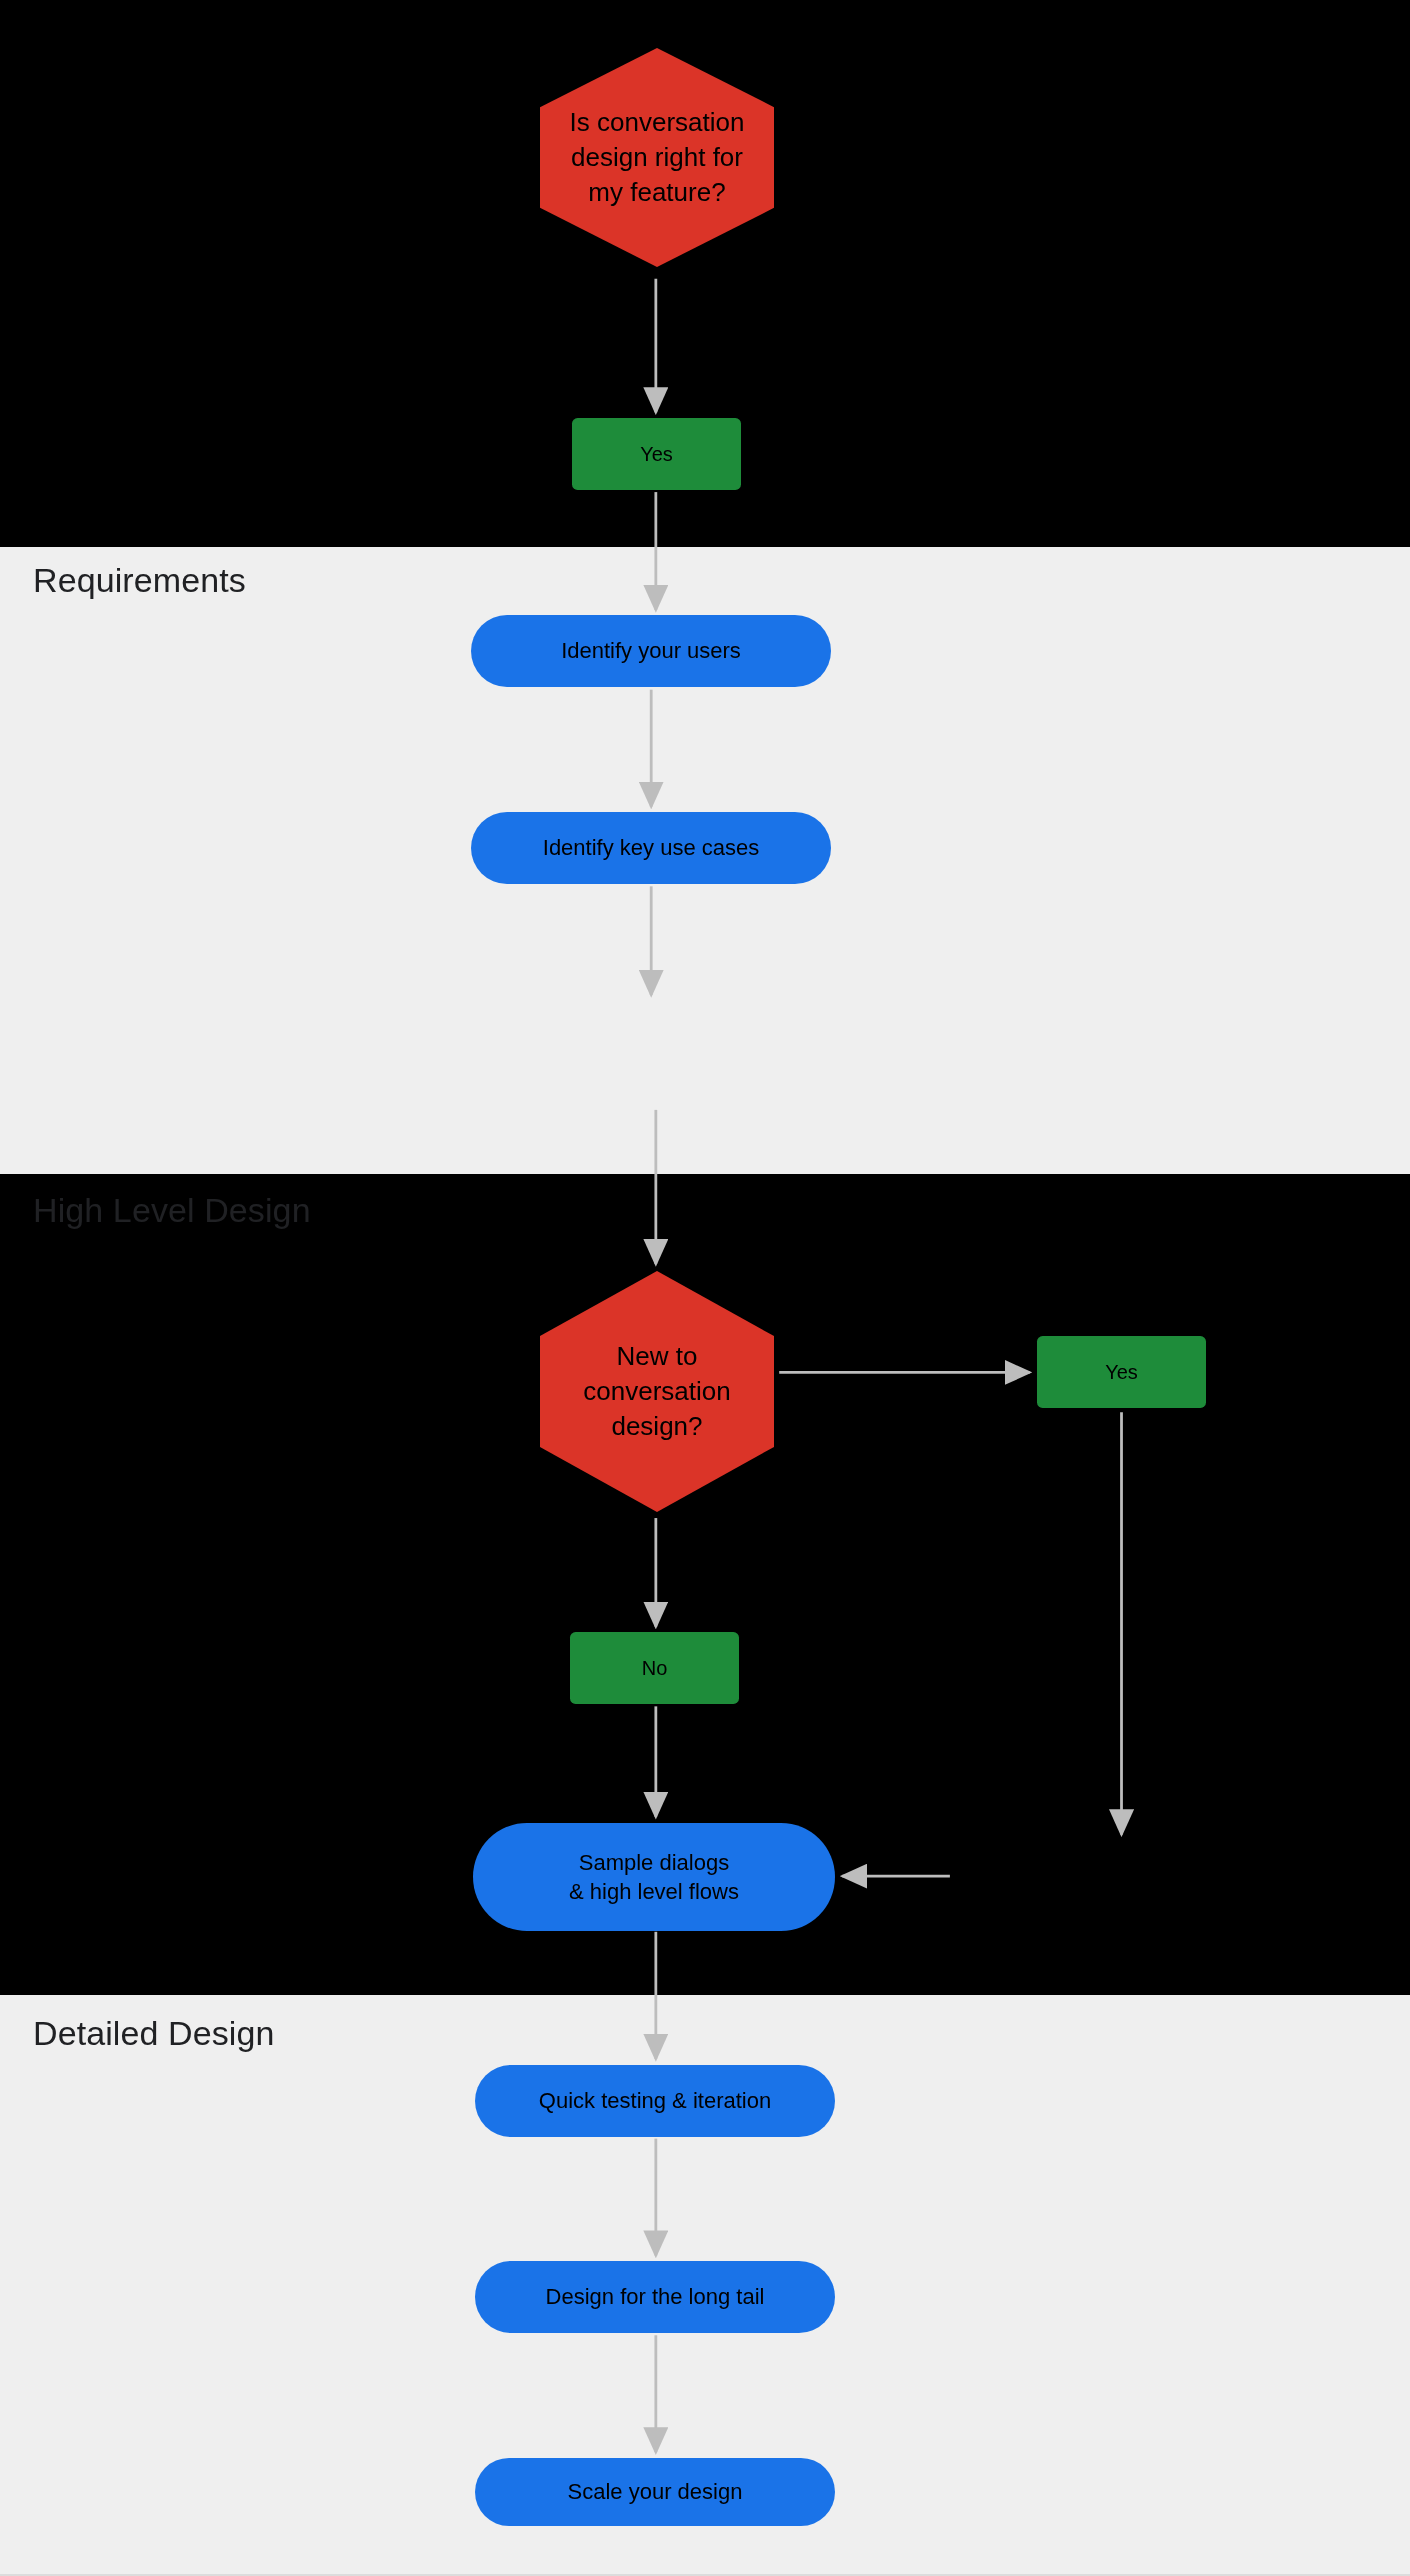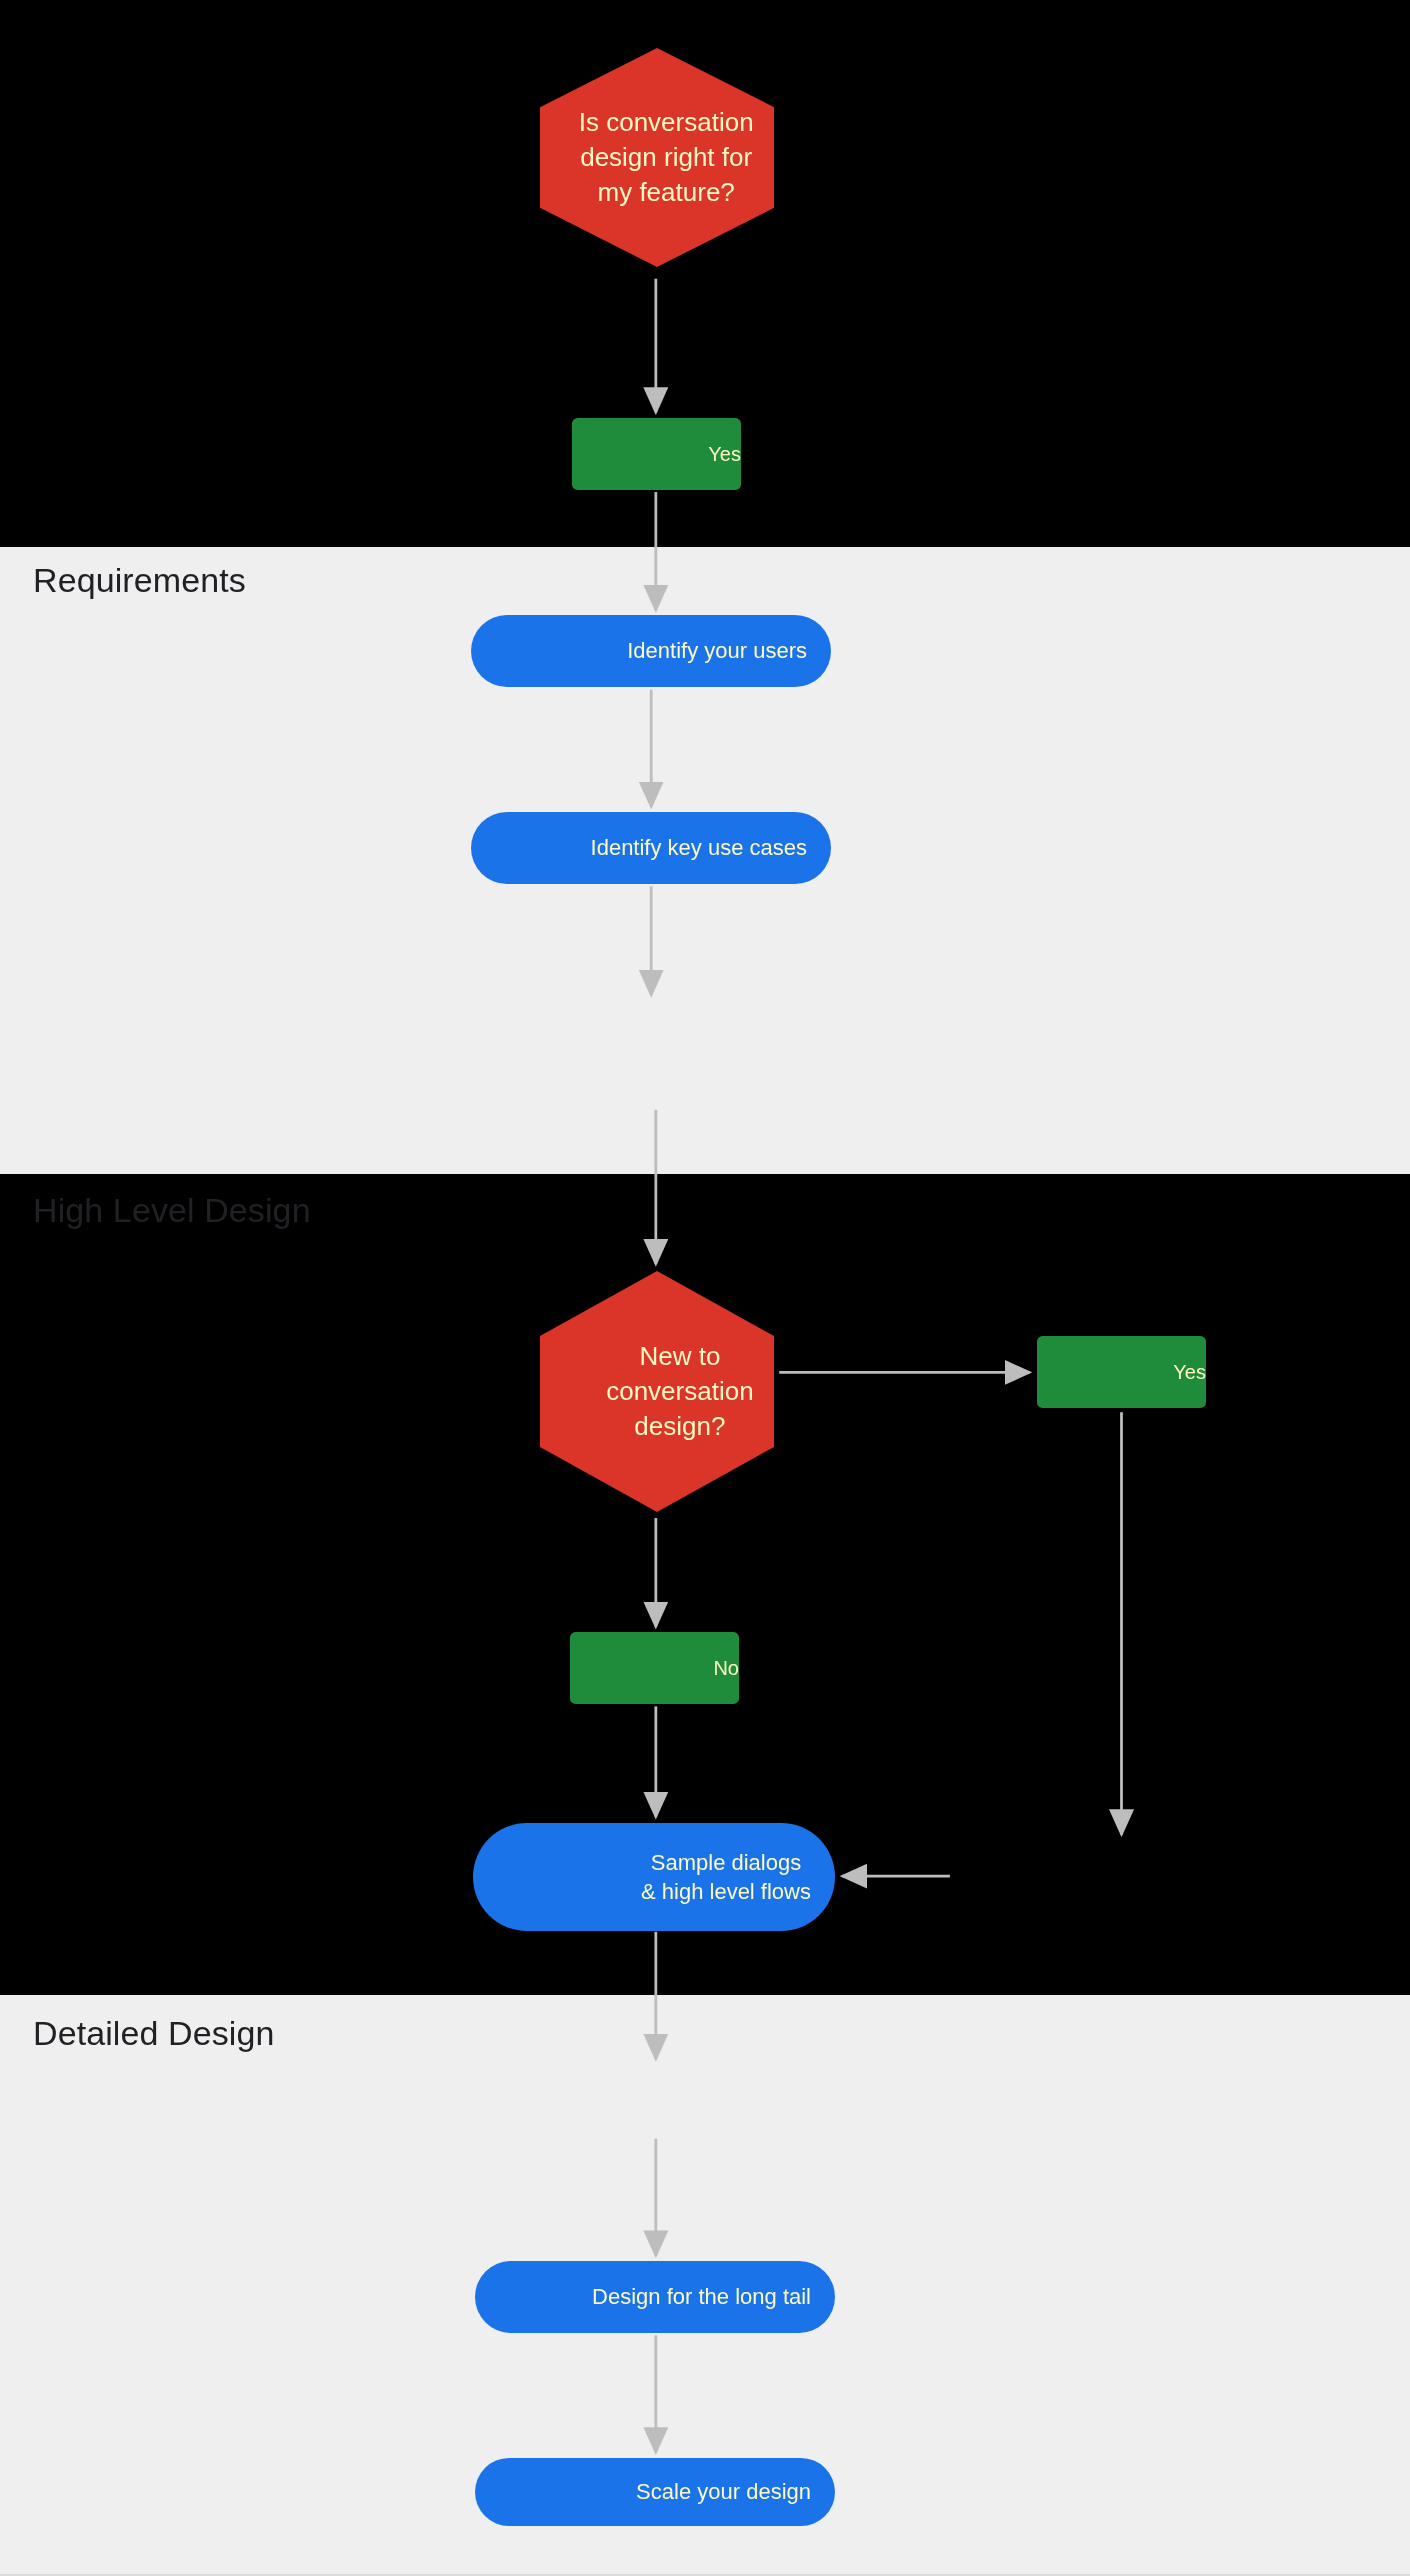--- a/index.html
+++ b/index.html
@@ -50,23 +50,23 @@
     width: 1410px;
     height: 2576px;
     pointer-events: none;
   }
 
   
   .node {
     position: absolute;
     display: flex;
     align-items: center;
-    justify-content: flex-end;
+    justify-content: center;
     text-align: center;
-    color: #fef9c3;
+    color: #000000;
     box-sizing: border-box;
     line-height: 1.34;
   }
 
   
   .node-hex {
     width: 234px;
     background: #db3428;
     clip-path: polygon(50% 0%, 100% 27%, 100% 73%, 50% 100%, 0% 73%, 0% 27%);
     font-size: 26px;
@@ -157,20 +157,23 @@
   <div class="node node-rect" style="left:570px; top:1632px; width:169px; height:72px;">
     <span style="white-space:pre-line;">No</span>
   </div>
 
   <div class="node node-pill" style="left:473px; top:1823px; width:362px; height:108px;">
     <span style="white-space:pre-line;">Sample dialogs
 &amp; high level flows</span>
   </div>
 
 
+  <div class="node node-pill" style="left:475px; top:2065px; width:360px; height:72px;">
+    <span style="white-space:pre-line;">Quick testing &amp; iteration</span>
+  </div>
 
   <div class="node node-pill" style="left:475px; top:2261px; width:360px; height:72px;">
     <span style="white-space:pre-line;">Design for the long tail</span>
   </div>
 
   <div class="node node-pill" style="left:475px; top:2458px; width:360px; height:68px;">
     <span style="white-space:pre-line;">Scale your design</span>
   </div>
 
 </div>

